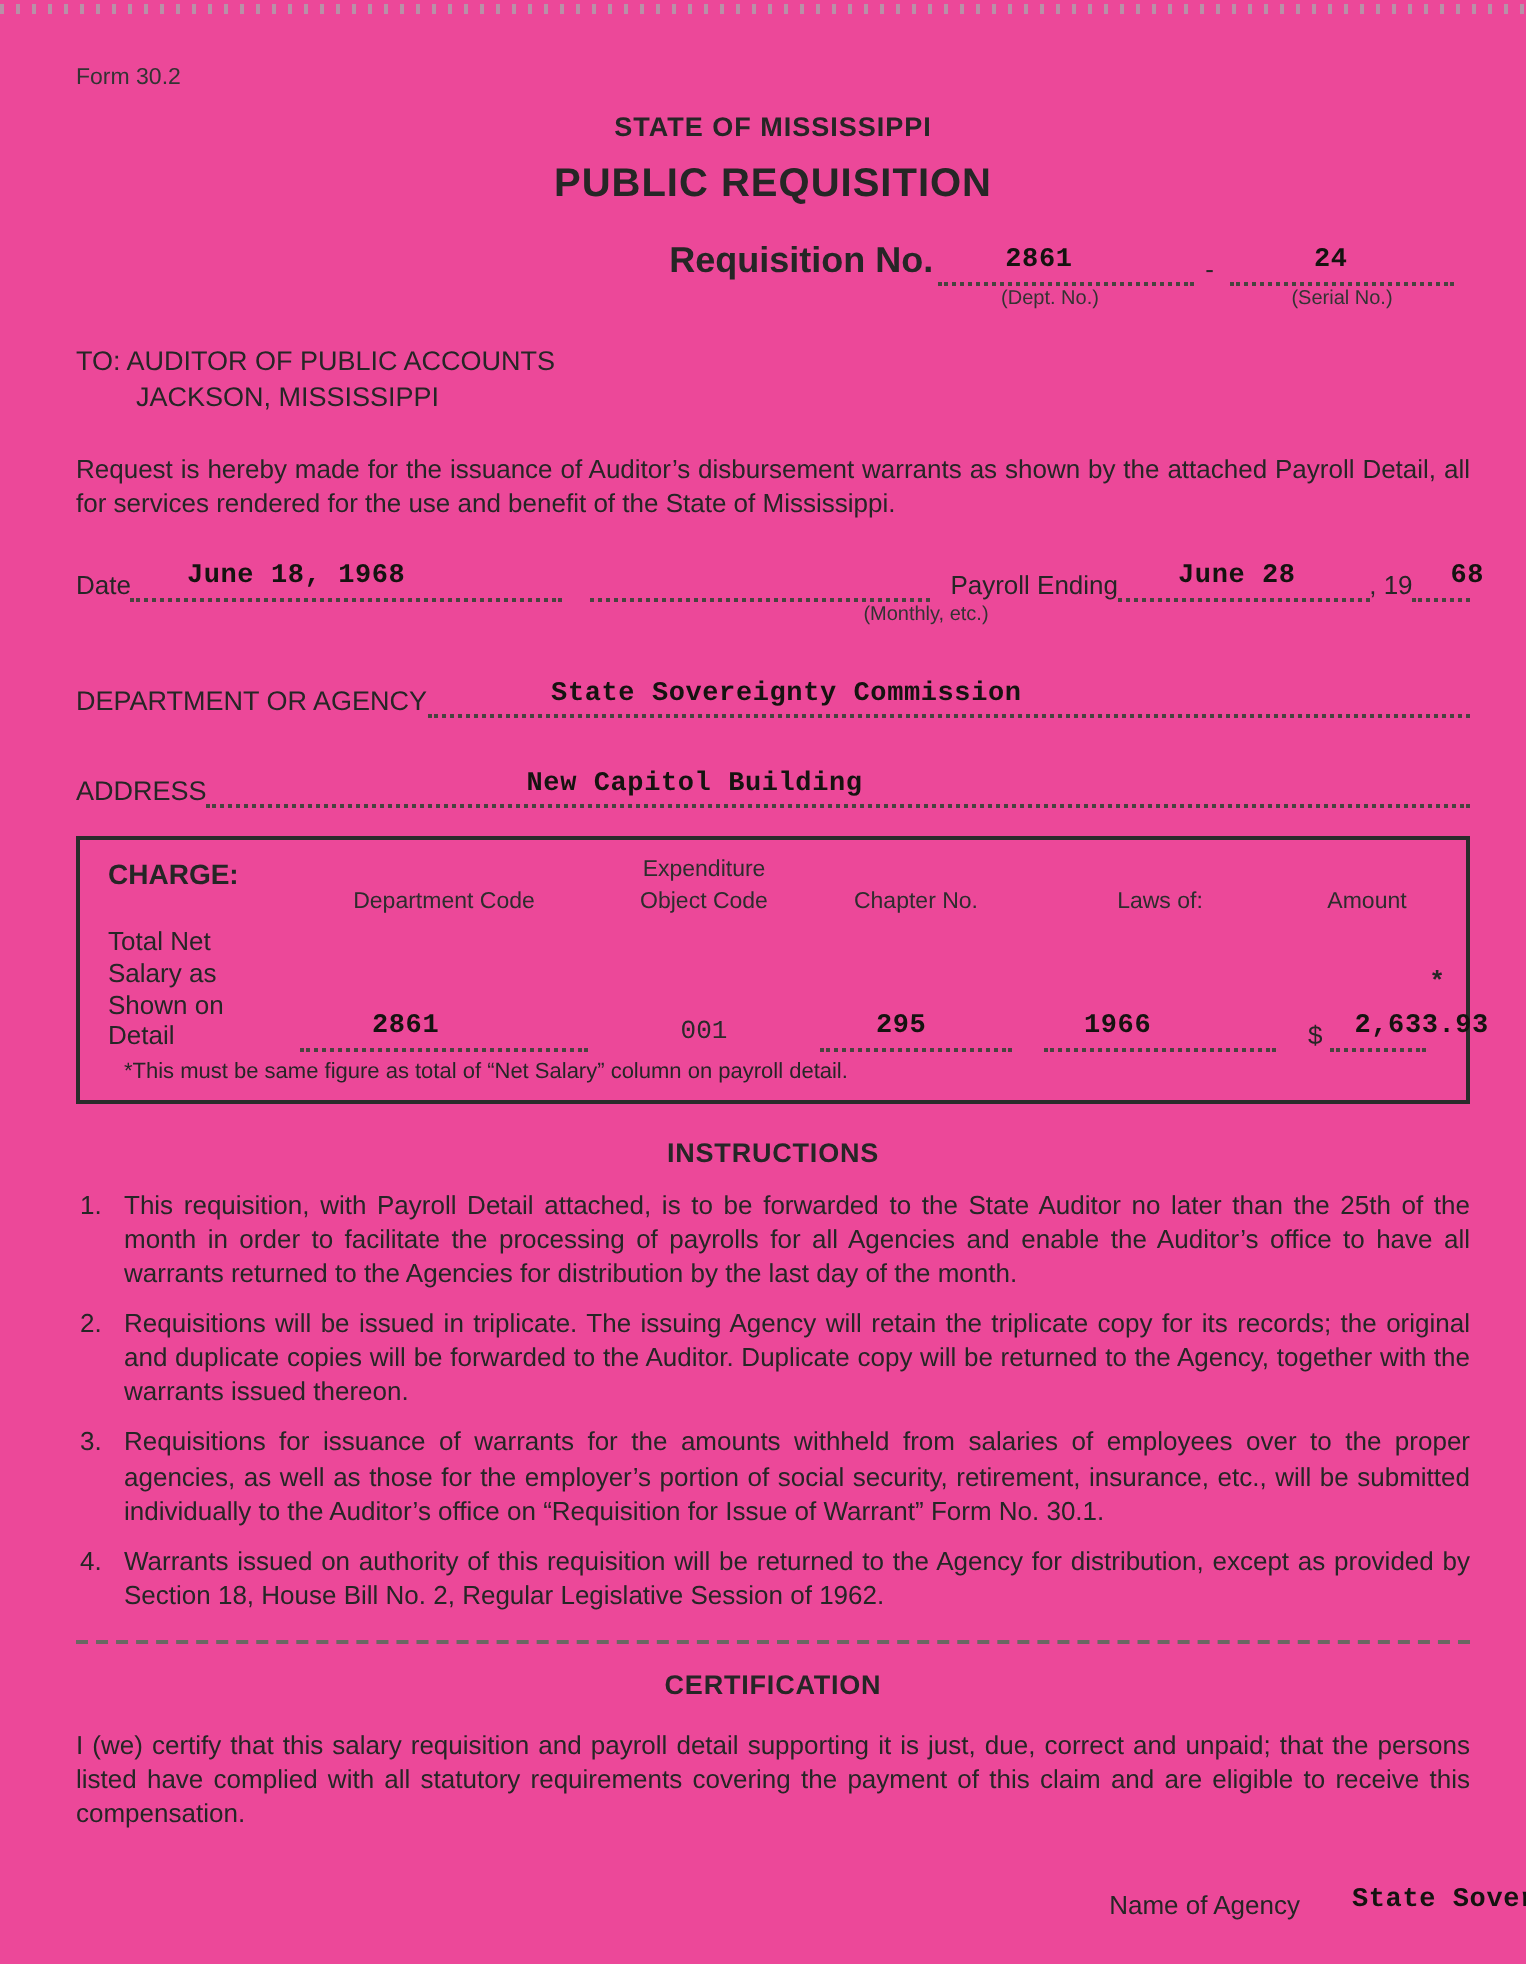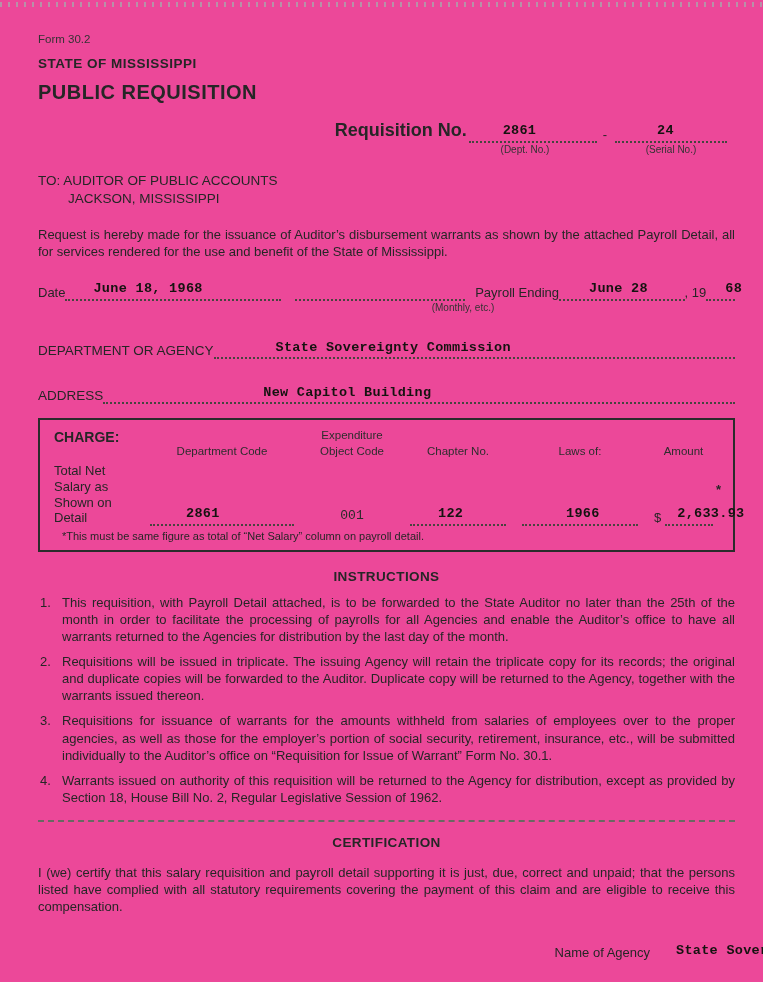--- a/index.html
+++ b/index.html
@@ -10,21 +10,21 @@
     font-family:"Liberation Sans", sans-serif;
     color:#262626; font-size:13px; line-height:1.32;
     overflow:hidden;
   }
   .perforation {
     position:absolute; top:2px; left:0; width:100%; height:5px;
     background:repeating-linear-gradient(90deg,#a8a8ac 0 2px, transparent 2px 8px);
     opacity:.75;
   }
   .form-number { margin-top:30px; font-size:11.5px; color:#333; }
-  .center { }
+  .center { text-align:center; }
   .state-line { font-weight:bold; font-size:13.5px; letter-spacing:.5px; margin-top:8px; }
   .main-title { font-weight:bold; font-size:20px; letter-spacing:.5px; margin-top:6px; }
 
   .req-row { display:flex; justify-content:flex-end; align-items:flex-end; margin-top:14px; padding-right:8px; }
   .req-label { font-weight:bold; font-size:18px; margin-right:2px; }
   .fill { border-bottom:2px dotted #47443f; position:relative; height:17px; }
   .fill .typed { position:absolute; bottom:1px; }
   .typed {
     font-family:"Liberation Mono","DejaVu Sans Mono",monospace;
     font-weight:bold; font-size:13.5px; color:#151310;
@@ -174,26 +174,26 @@
       <div class="val-cell">
         <span class="fill" style="display:block;">
           <span class="typed" style="left:36px;">2861</span>
         </span>
       </div>
       <div class="val-cell">
         <div class="typed-light val-center" style="padding-bottom:2px;">001</div>
       </div>
       <div class="val-cell">
         <span class="fill" style="display:block;">
-          <span class="typed" style="left:28px;">122</span>
+          <span class="typed" style="left:28px;">295</span>
         </span>
       </div>
       <div class="val-cell">
         <span class="fill" style="display:block;">
-          <span class="typed" style="left:44px;">1966</span>
+          <span class="typed" style="left:20px;">1966</span>
         </span>
       </div>
       <div class="val-cell amount-cell">
         <span>$</span>
         <span class="fill" style="flex:1; margin-left:4px;">
           <span class="typed" style="left:12px;">2,633.93</span>
         </span>
       </div>
     </div>
     <span class="asterisk">*</span>

